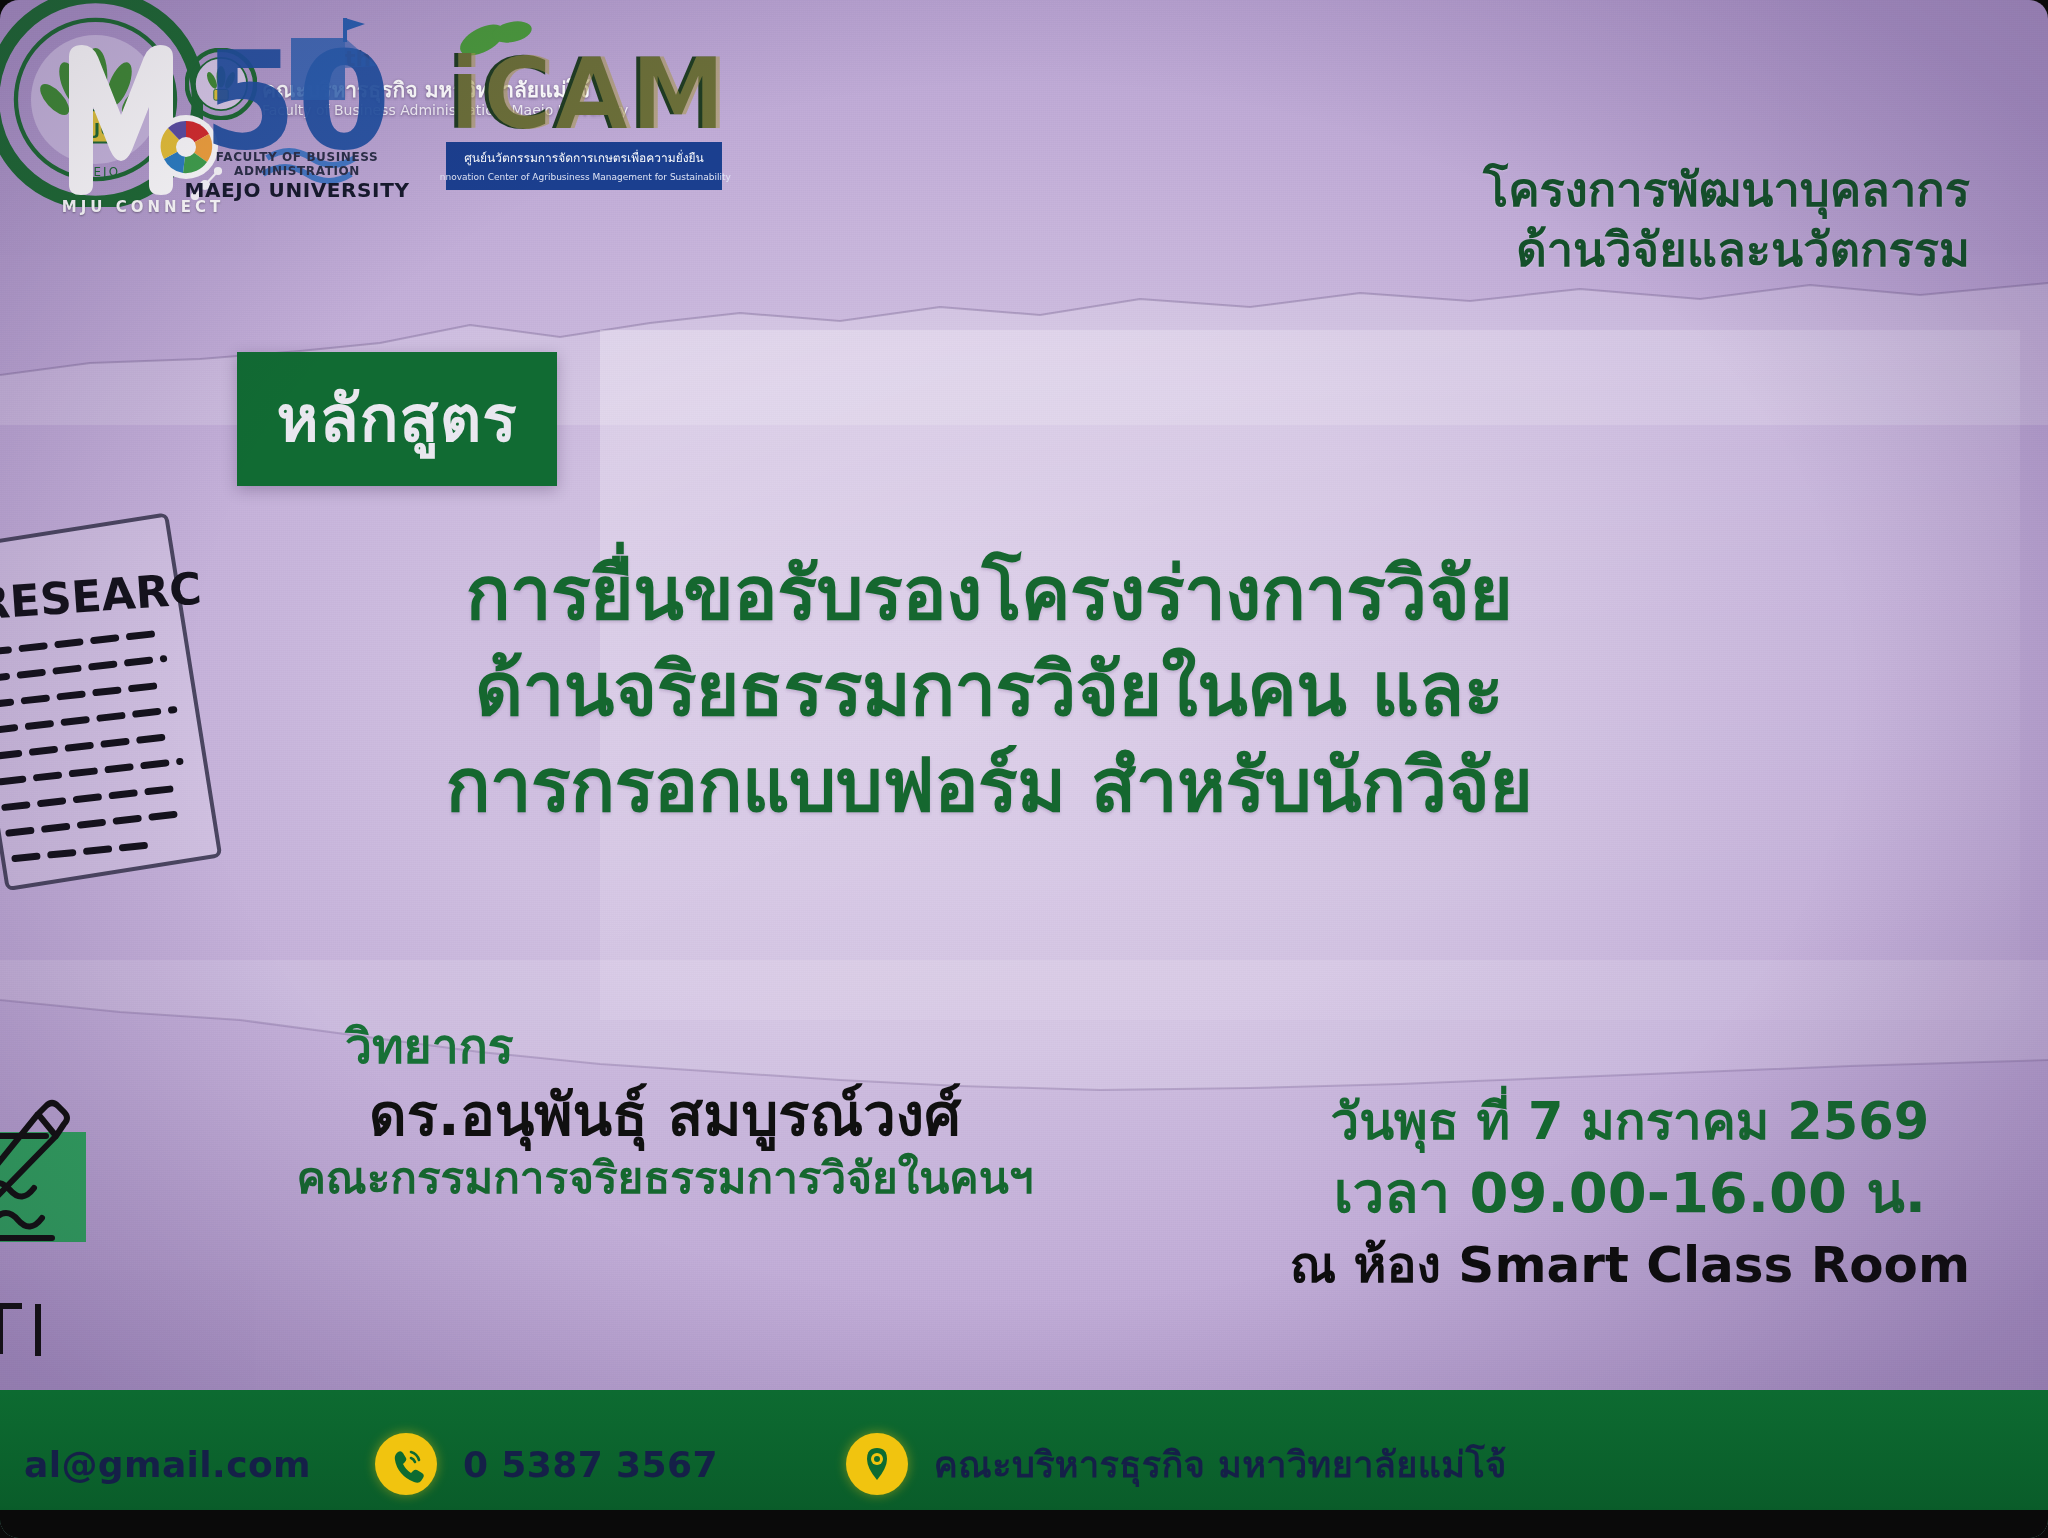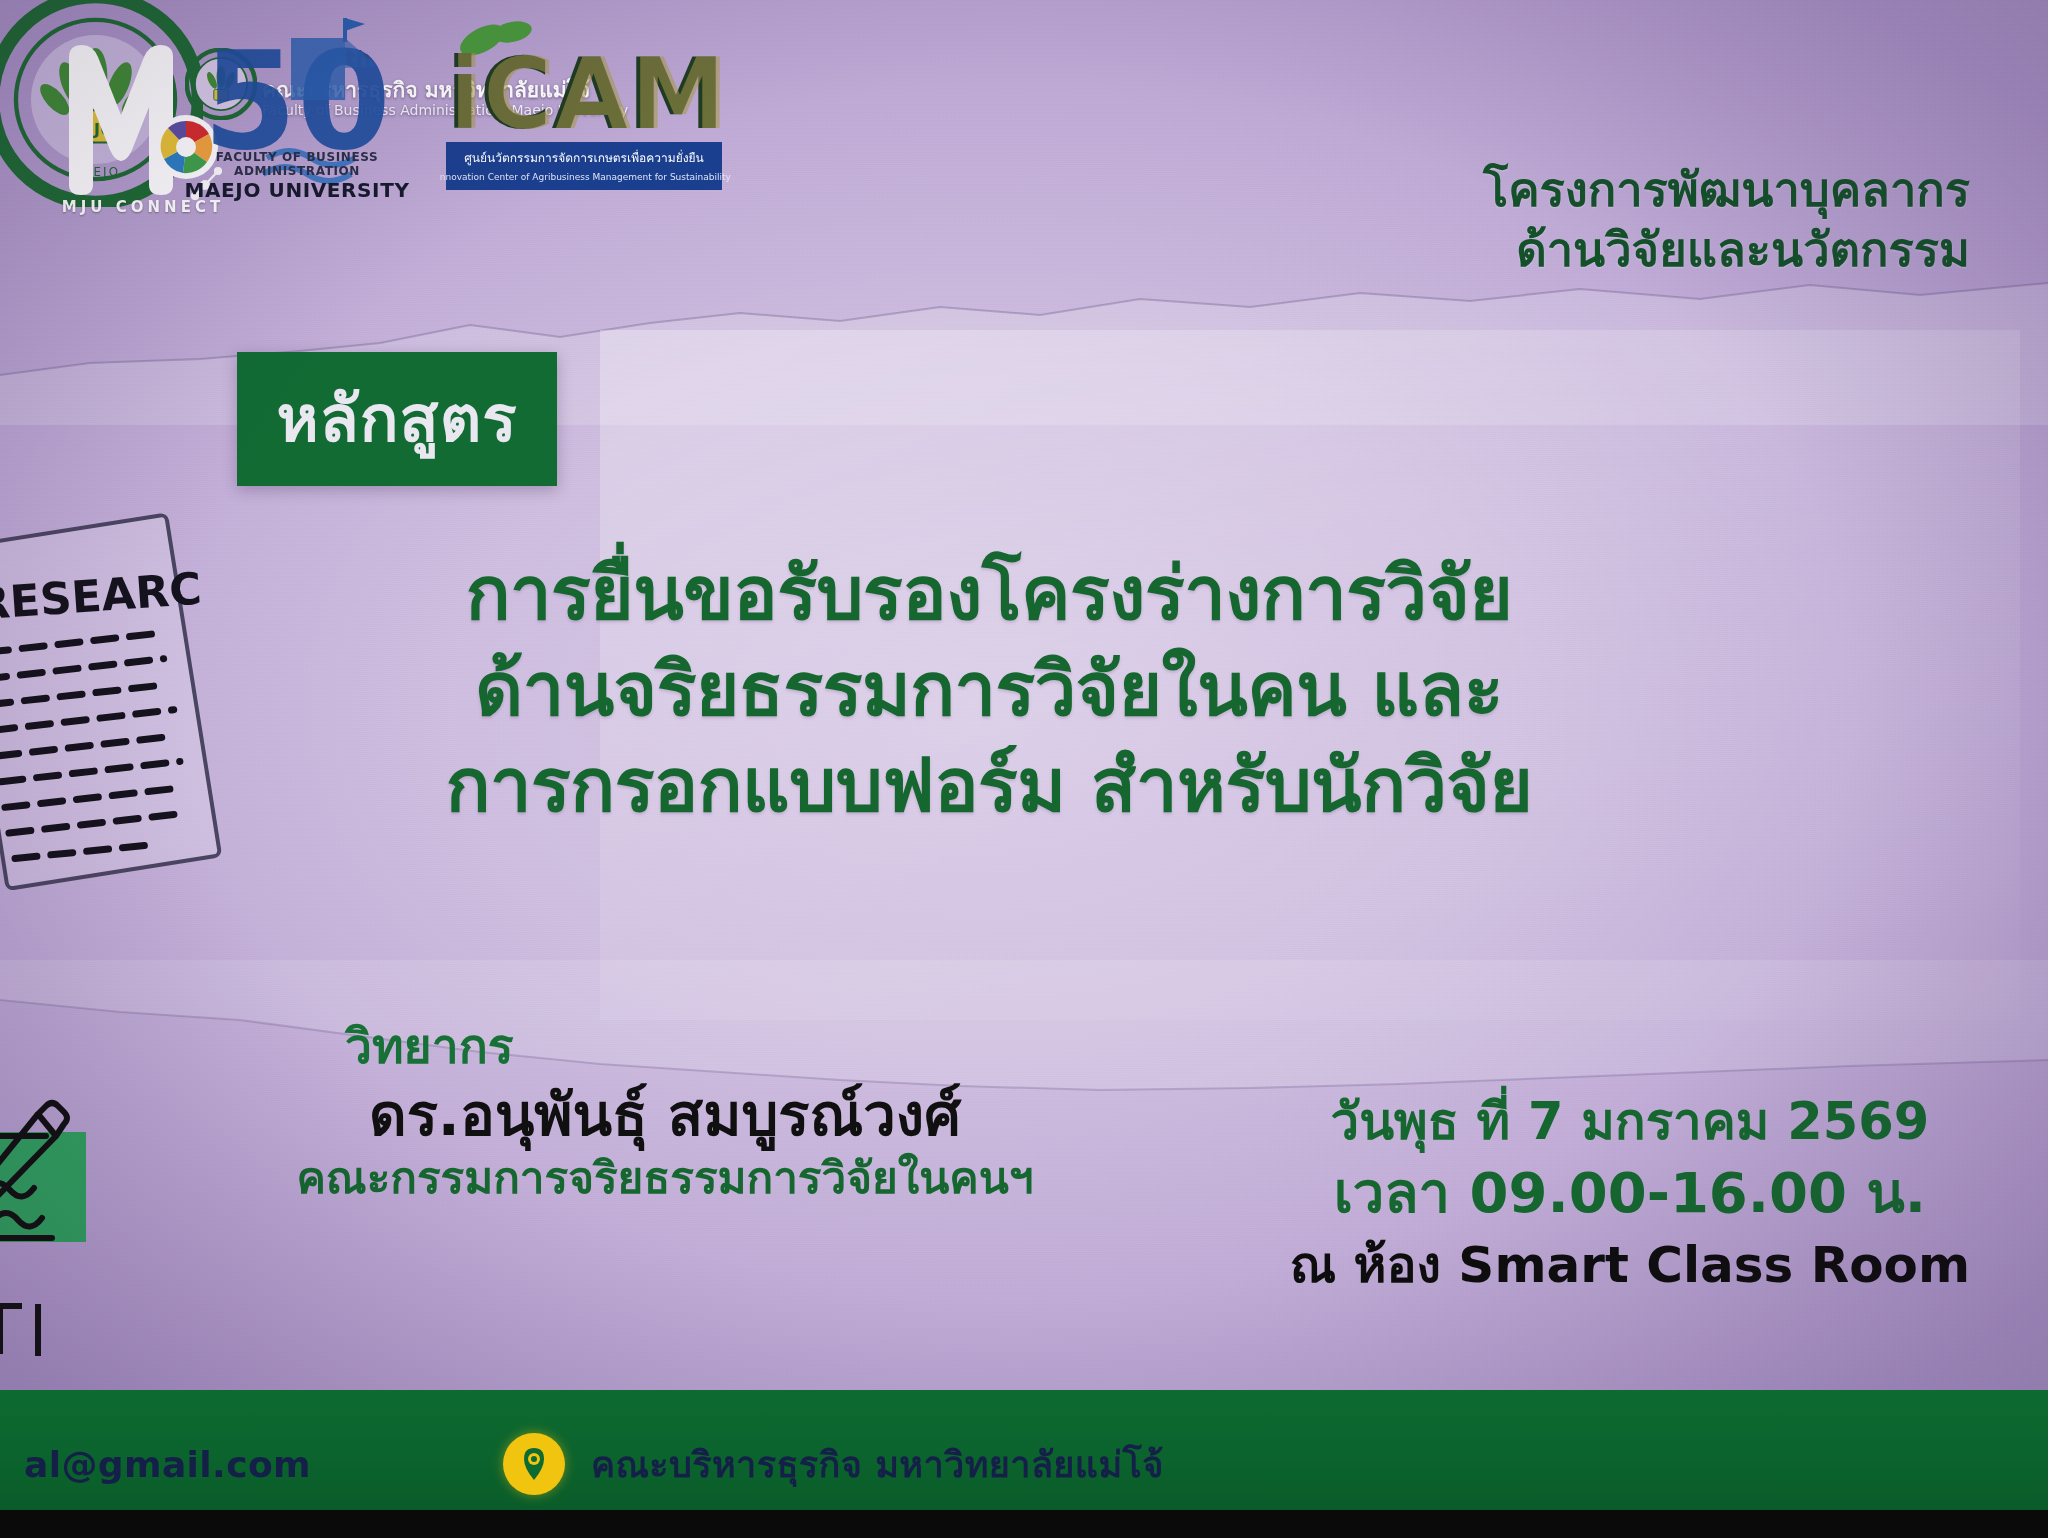--- a/index.html
+++ b/index.html
@@ -6,20 +6,21 @@
   html, body {
     width:2048px; height:1538px;
     font-family:"DejaVu Sans","Liberation Sans",sans-serif;
     background:#0b0b0b; overflow:hidden;
   }
 
   #poster{
     position:relative; width:2048px; height:1538px; overflow:hidden;
     background:
       radial-gradient(ellipse 1400px 900px at 48% 46%, #d8c9e6 0%, #cfbee0 38%, #bfaad6 68%, #ab93c9 100%);
+    border-radius: 19px;
   }
 
   
   #grain{
     position:absolute; inset:0; pointer-events:none; opacity:.35;
     background-image:
       repeating-linear-gradient(0deg, rgba(255,255,255,.045) 0px, rgba(255,255,255,.045) 1px, rgba(0,0,0,.02) 1px, rgba(0,0,0,.02) 2px),
       repeating-linear-gradient(90deg, rgba(255,255,255,.03) 0px, rgba(255,255,255,.03) 1px, rgba(0,0,0,.015) 1px, rgba(0,0,0,.015) 2px);
   }
   
@@ -299,20 +300,31 @@
 
   <div id="vignette"></div>
 
   <div id="footer">
 
     <div class="fi">
       <span class="txt">al@gmail.com</span>
     </div>
     <div class="gap-a"></div>
 
+    <div class="fi">
+      <span class="badge-icon">
+        <svg width="38" height="38" viewBox="0 0 38 38">
+          <path d="M11,7 q3,-2 5,1 l3,5 q1,2 -1,4 l-2,2 q3,6 8,9 l2,-2 q2,-2 4,-1 l5,3 q3,2 1,5 l-2,3 q-2,3 -7,1 q-8,-3 -13,-9 q-5,-6 -6,-13 q-1,-5 3,-8 Z" fill="#0d6b31"></path>
+          <path d="M24,7 a12,12 0 0 1 8,8" fill="none" stroke="#0d6b31" stroke-width="2.6" stroke-linecap="round"></path>
+          <path d="M24,13 a7,7 0 0 1 4,4" fill="none" stroke="#0d6b31" stroke-width="2.6" stroke-linecap="round"></path>
+        </svg>
+      </span>
+      <div class="gap-b"></div>
+      <span class="txt">0  5387 3567</span>
+    </div>
     <div class="gap-c"></div>
 
     <div class="gap-c"></div>
 
     <div class="fi">
       <span class="badge-icon">
         <svg width="38" height="38" viewBox="0 0 38 38">
           <path d="M19,3 q10,0 10,11 q0,9 -10,21 q-10,-12 -10,-21 q0,-11 10,-11 Z" fill="#0d6b31"></path>
           <circle cx="19" cy="14" r="6" fill="#f1c40f"></circle>
           <circle cx="19" cy="14" r="3" fill="#0d6b31"></circle>

